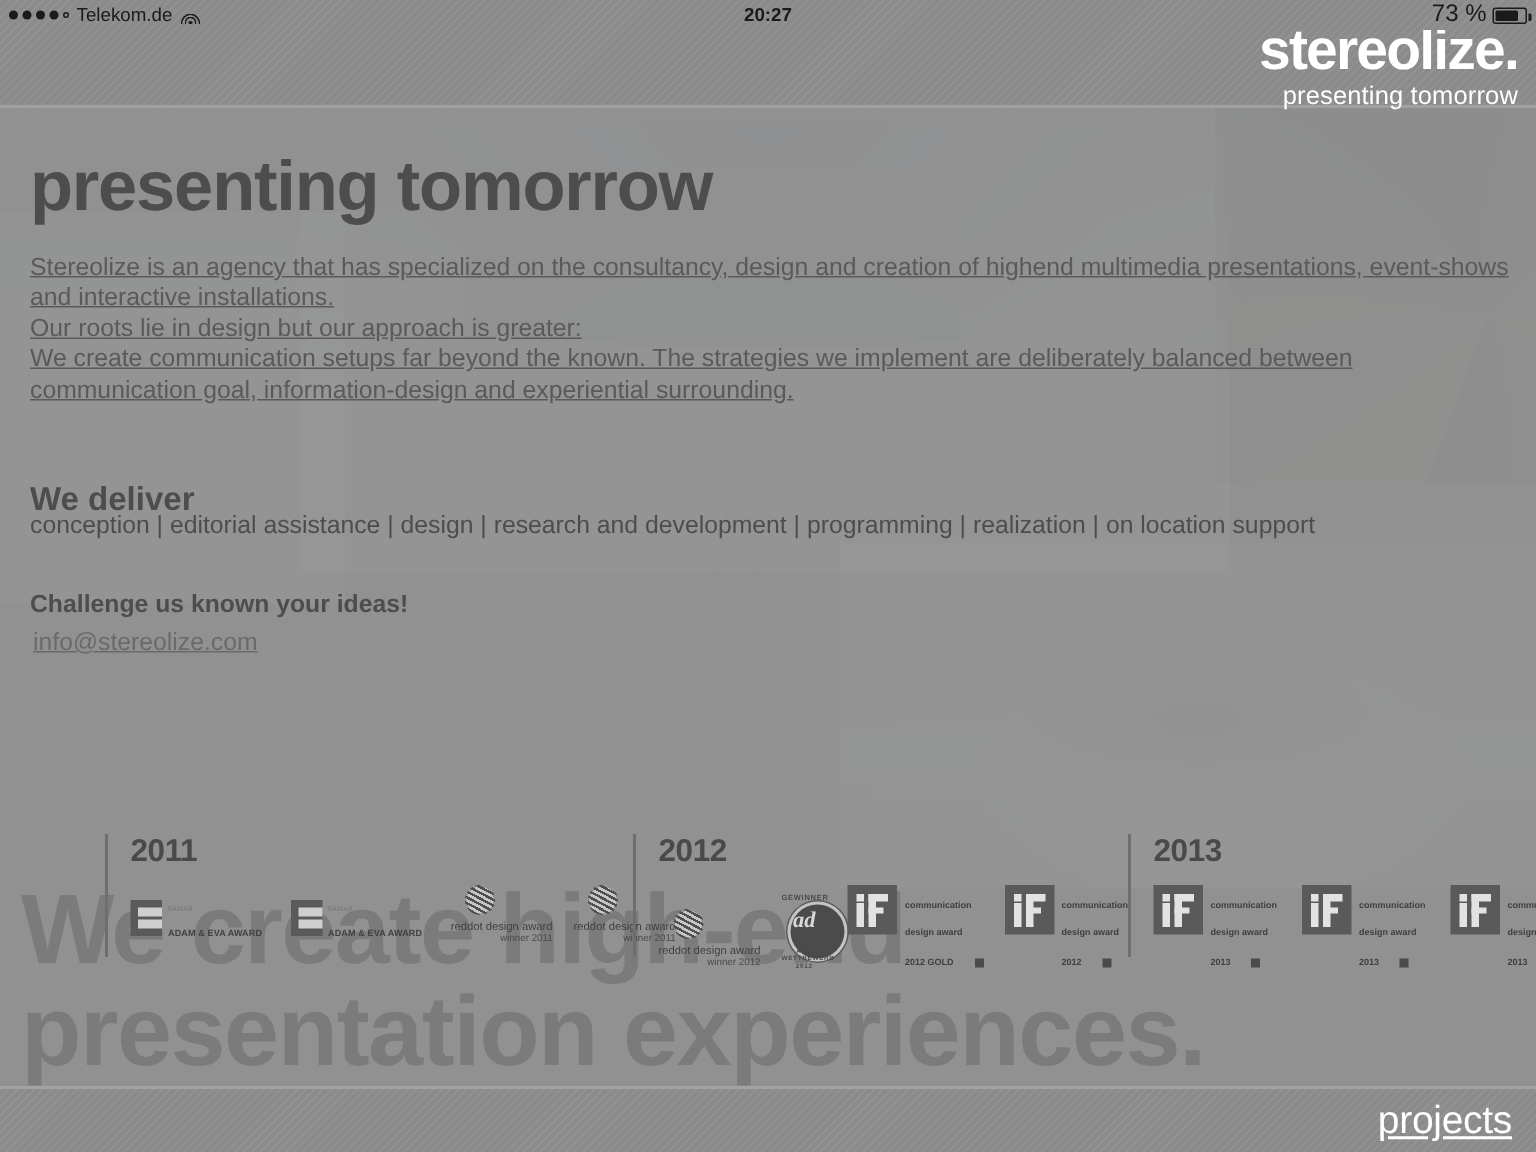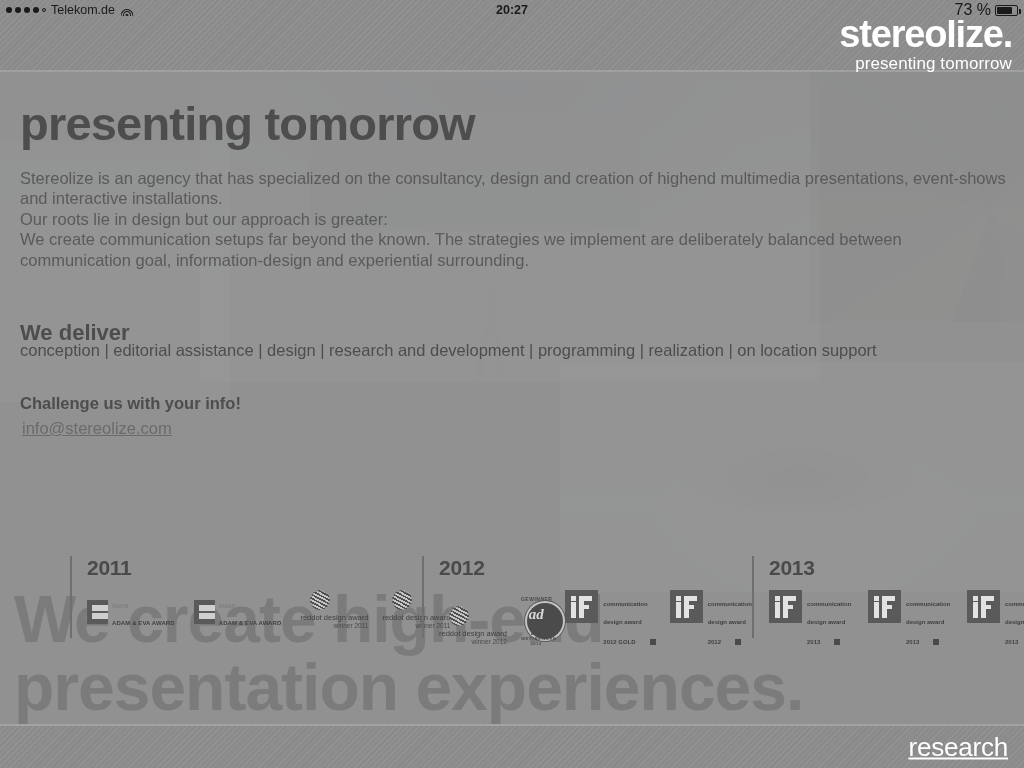--- a/index.html
+++ b/index.html
@@ -131,21 +131,21 @@
   }
 
   
   .content { position:absolute; left:0; top:72px; width:1024px; height:652px; }
   .h1 {
     position:absolute; left:20px; top:24px;
     font-size:47px; font-weight:bold; color:#4d4d4d; letter-spacing:-0.8px;
   }
   .intro {
     position:absolute; left:20px; top:96px; width:990px;
-    font-size:16.5px; color:#5a5a5a; line-height:1.24; white-space:pre-line;
+    font-size:16.5px; color:#5a5a5a; line-height:1.24; white-space:pre-line;text-decoration:underline;
   }
   .deliver-title {
     position:absolute; left:20px; top:248px;
     font-size:22px; font-weight:bold; color:#4d4d4d;
   }
   .deliver-list {
     position:absolute; left:20px; top:268px;
     font-size:16.5px; color:#4d4d4d; line-height:1.24;
   }
   .challenge {
@@ -305,21 +305,21 @@
 
   <div class="content">
     <h1 class="h1">presenting tomorrow</h1>
     <div class="intro">Stereolize is an agency that has specialized on the consultancy, design and creation of highend multimedia presentations, event-shows and interactive installations.
 Our roots lie in design but our approach is greater:
 We create communication setups far beyond the known. The strategies we implement are deliberately balanced between communication goal, information-design and experiential surrounding.</div>
 
     <div class="deliver-title">We deliver</div>
     <div class="deliver-list">conception | editorial assistance | design | research and development | programming | realization | on location support</div>
 
-    <div class="challenge">Challenge us with your info!</div>
+    <div class="challenge">Challenge us known your ideas!</div>
     <a class="email" href="#">info@stereolize.com</a>
 
     <div class="awards">
 
       <div class="award-group g2011">
         <div class="year">2011</div>
         <div class="badges">
 
           <div class="badge famab">
             <span class="famab-mark"></span>
@@ -466,16 +466,16 @@
             </span>
           </div>
 
         </div>
       </div>
 
     </div>
   </div>
 
   <div class="footer">
-    <a class="footer-link" href="#">research</a>
+    <a class="footer-link" href="#">projects</a>
   </div>
 
 </div>
 
 </body></html>

